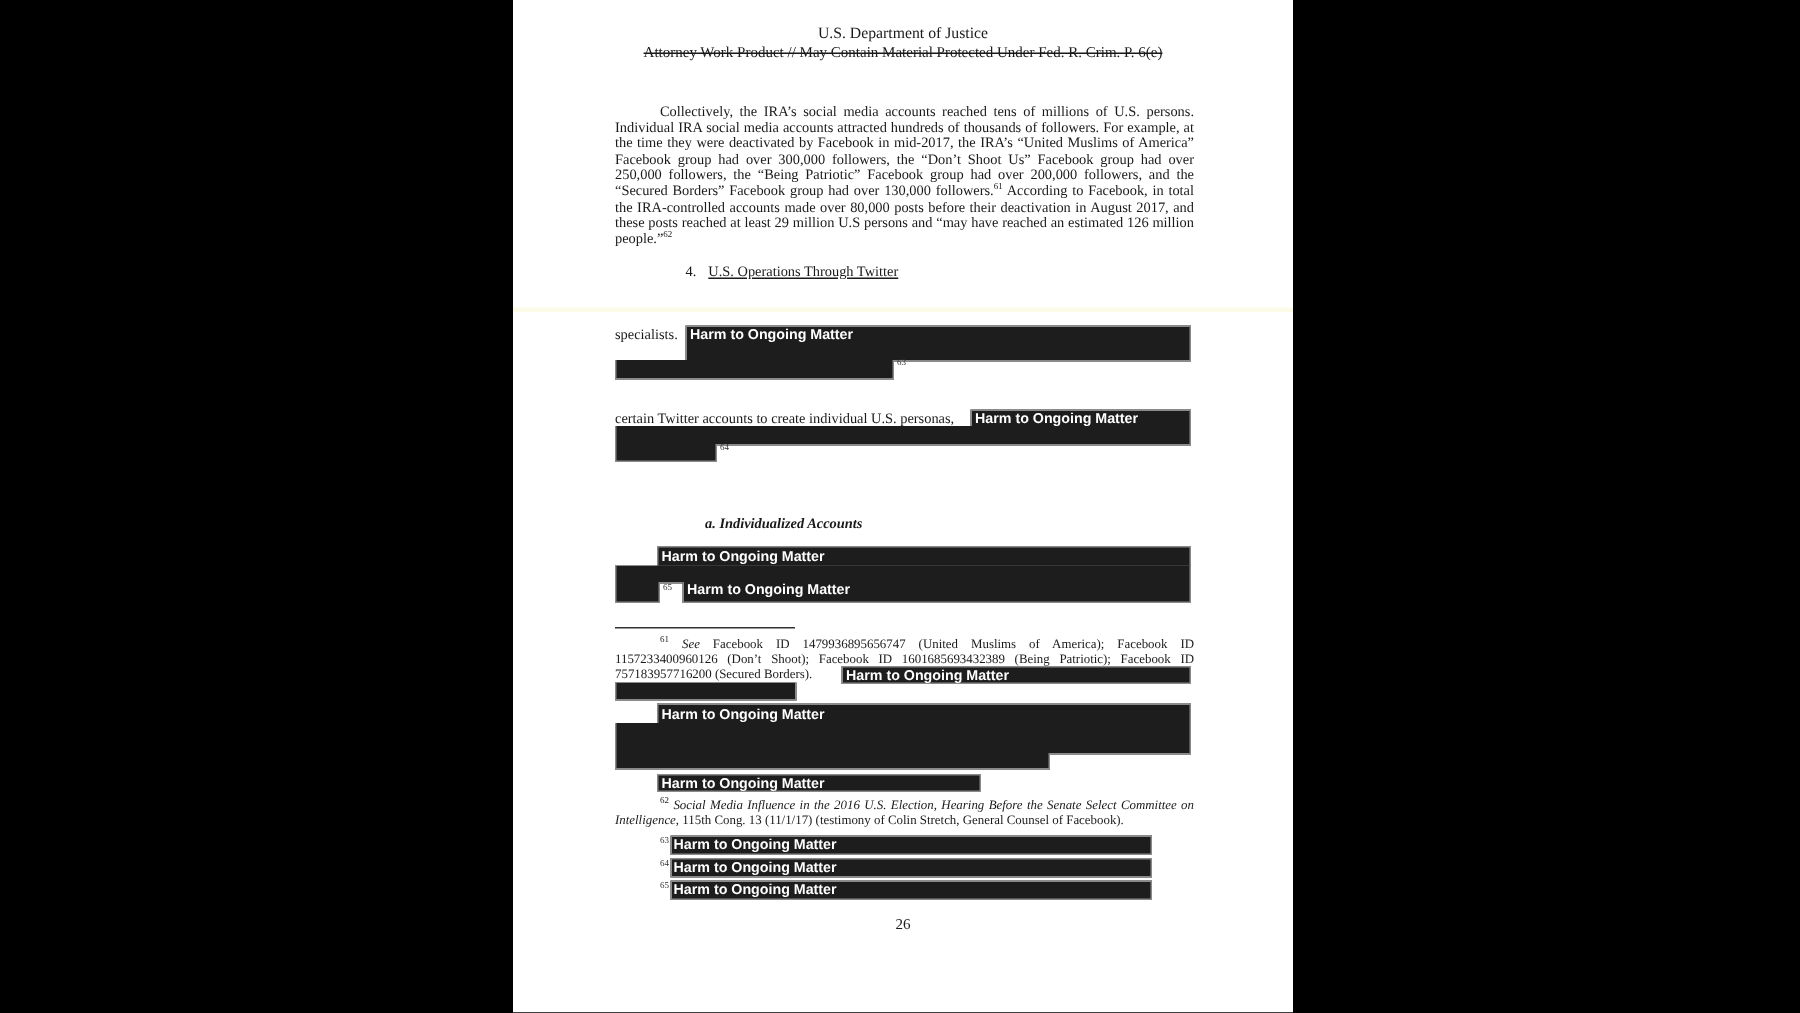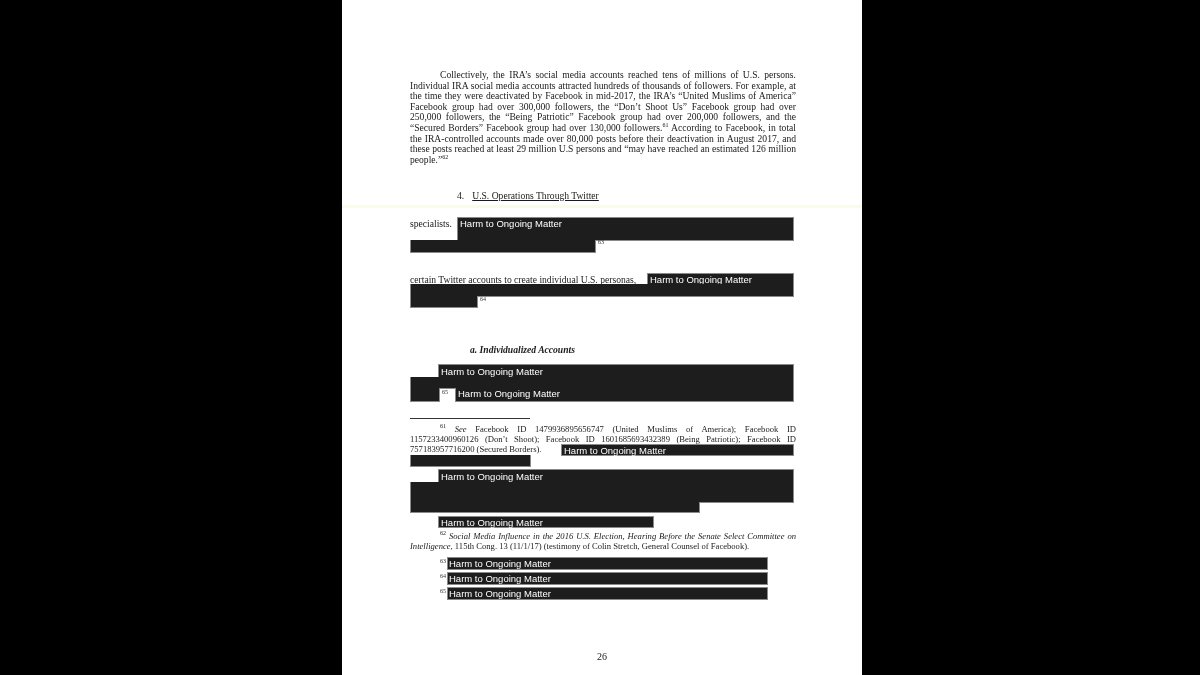--- a/index.html
+++ b/index.html
@@ -58,21 +58,21 @@
     }
     .indent { text-indent: 30px; }
     .sup {
       font-size: 6px;
       vertical-align: super;
       line-height: 0;
     }
     .heading4 {
       position: absolute;
       left: 115px;
-      top: 190px;
+      top: 176px;
       font-size: 9.6px;
       text-align: center;
     }
     .heading4 .u { text-decoration: underline; margin-left: 8px; }
     .heading-a {
       position: absolute;
       left: 128px;
       top: 344px;
       font-size: 9.6px;
       font-style: italic;
@@ -81,21 +81,21 @@
     .redact {
       position: absolute;
       background: #1d1d1d;
       border: 1px solid #8a8a8a;
       box-sizing: border-box;
     }
     .redact-label {
       position: absolute;
       color: #ffffff;
       font-family: "Liberation Sans", "DejaVu Sans", sans-serif;
-      font-weight: normal;
+      font-weight: bold;
       font-size: 9.5px;
       line-height: 11px;
       white-space: nowrap;
     }
     .fn-rule {
       position: absolute;
       left: 68px;
       top: 418px;
       width: 120px;
       height: 1px;
@@ -114,37 +114,38 @@
       font-size: 6px;
       color: #333;
     }
     .page-number {
       position: absolute;
       top: 611px;
       left: 0;
       width: 520px;
       text-align: center;
       font-size: 10px;
-      margin-top: 40px;
     }
     .inline-text {
       position: absolute;
       font-size: 9.6px;
       line-height: 10.6px;
       white-space: nowrap;
     }
   </style>
 </head>
 <body>
 
 <div class="viewport">
   <div class="page">
     <div class="scanline"></div>
 
     <div class="header">
+      <div>U.S. Department of Justice</div>
+      <div class="strike">Attorney Work Product // May Contain Material Protected Under Fed. R. Crim. P. 6(e)</div>
     </div>
 
     <div class="para indent" style="top:70px;">
       <span>Collectively, the IRA’s social media accounts reached tens of millions of U.S. persons. Individual IRA social media accounts attracted hundreds of thousands of followers. For example, at the time they were deactivated by Facebook in mid-2017, the IRA’s “United Muslims of America” Facebook group had over 300,000 followers, the “Don’t Shoot Us” Facebook group had over 250,000 followers, the “Being Patriotic” Facebook group had over 200,000 followers, and the “Secured Borders” Facebook group had over 130,000 followers.</span><span class="sup">61</span><span> According to Facebook, in total the IRA-controlled accounts made over 80,000 posts before their deactivation in August 2017, and these posts reached at least 29 million U.S persons and “may have reached an estimated 126 million people.”</span><span class="sup">62</span>
     </div>
 
     <div class="heading4">
       <span>4.</span><span class="u">U.S. Operations Through Twitter</span>
     </div>
 

